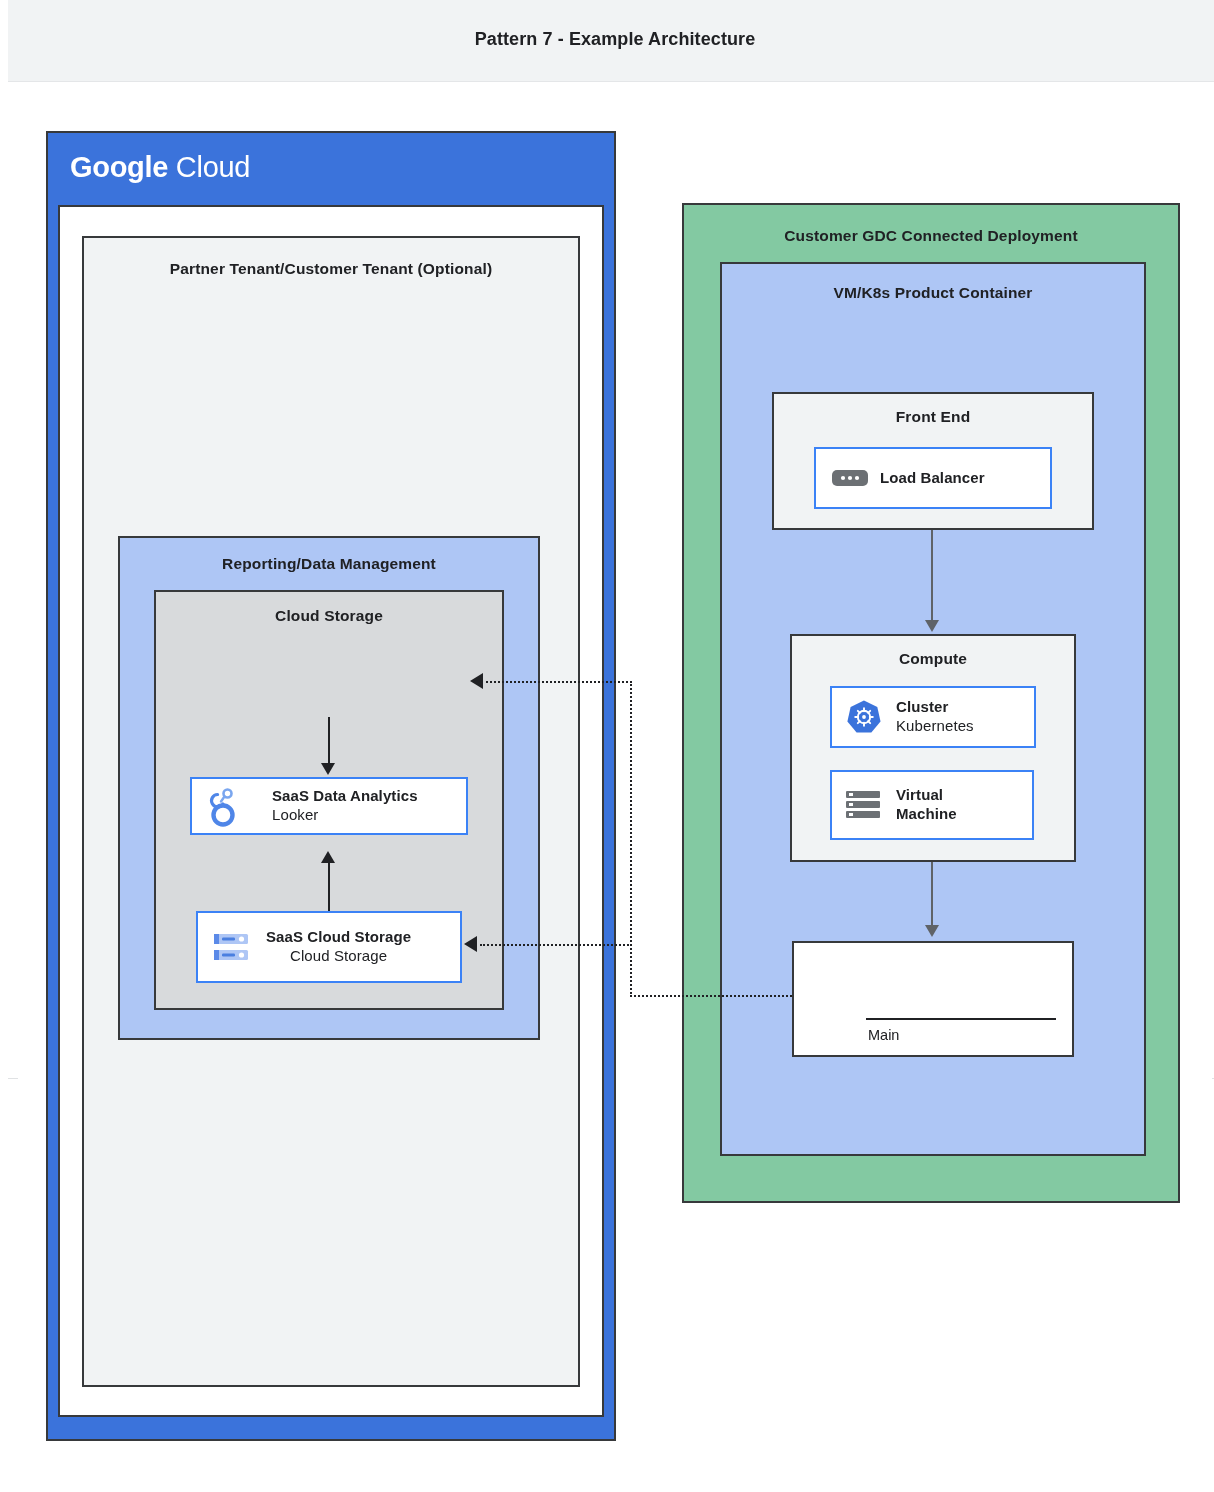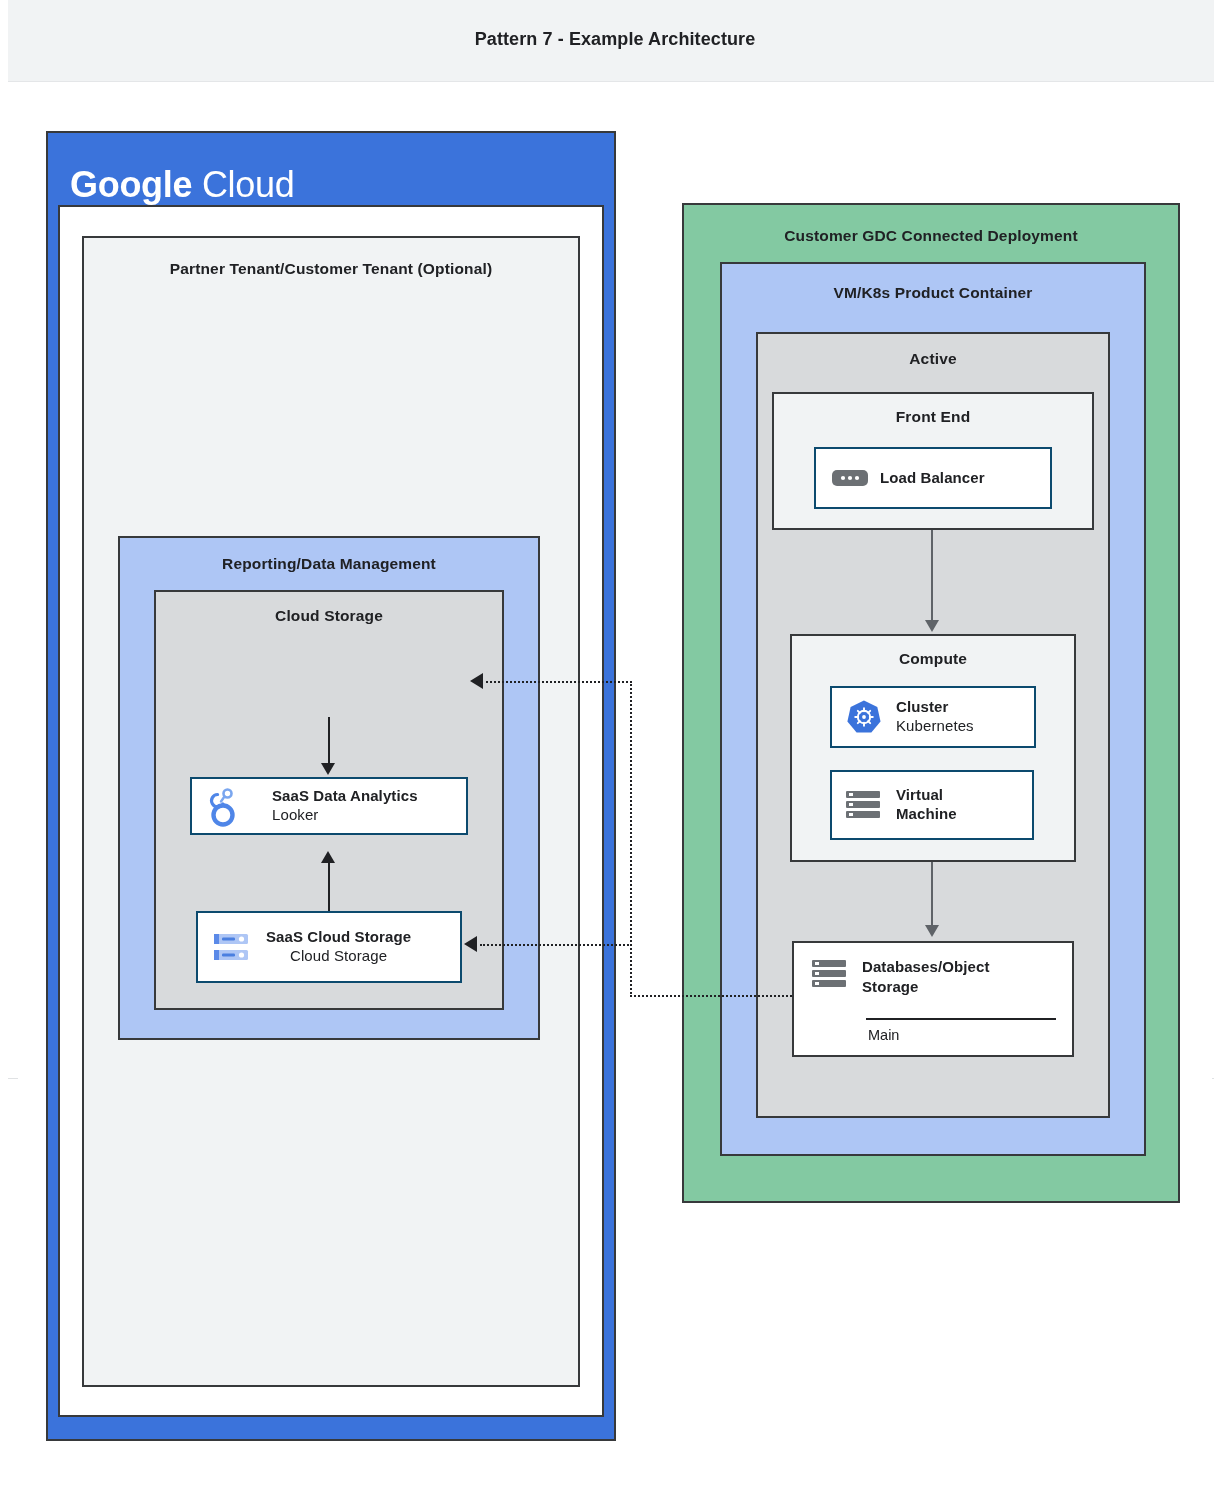--- a/index.html
+++ b/index.html
@@ -49,42 +49,42 @@
     width: 100%;
     text-align: center;
     font-size: 15.5px;
     font-weight: bold;
     color: #202124;
     letter-spacing: .15px;
   }
 
   
   .gcp-panel   { left: 38px;  top: 131px;  width: 570px;  height: 1310px; background: #3b73db; }
-  .gcp-logo    { position: absolute; left: 22px; top: 31px; font-size: 36px; color: #ffffff;
+  .gcp-logo    { position: absolute; left: 22px; top: 18px; font-size: 29px; color: #ffffff;
                  letter-spacing: -.3px; white-space: nowrap; }
   .gcp-logo b  { font-weight: bold; }
   .gcp-logo span.thin { font-weight: normal; }
   .gcp-inner   { left: 50px;  top: 205px;  width: 546px;  height: 1212px; background: #ffffff; }
   .tenant-box  { left: 74px;  top: 236px;  width: 498px;  height: 1151px; background: #f1f3f4; }
 
   .reporting   { left: 110px; top: 536px;  width: 422px;  height: 504px; background: #aec6f5; }
   .cloudstore  { left: 146px; top: 590px;  width: 350px;  height: 420px; background: #d8dadc; }
 
   
   .gdc-panel   { left: 674px; top: 203px;  width: 498px;  height: 1000px; background: #83c9a2; }
   .vmk8s       { left: 712px; top: 262px;  width: 426px;  height: 894px;  background: #aec6f5; }
   .active      { left: 748px; top: 332px;  width: 354px;  height: 786px;  background: #d8dadc; }
   .frontend    { left: 764px; top: 392px;  width: 322px;  height: 138px;  background: #f1f3f4; }
   .compute     { left: 782px; top: 634px;  width: 286px;  height: 228px;  background: #f1f3f4; }
 
   
   .node {
     position: absolute;
     box-sizing: border-box;
-    border: 2px solid #0c4a6e;
+    border: 2px solid #3b82f6;
     background: #ffffff;
     display: flex;
     align-items: center;
   }
   .node .ico {
     flex: 0 0 auto;
     display: flex;
     align-items: center;
     justify-content: center;
   }
@@ -232,23 +232,20 @@
   <div class="arrow-up" style="left:313px; top:851px;"></div>
 
   <div class="box gdc-panel">
     <div class="box-title" style="top:22px;">Customer GDC Connected Deployment</div>
   </div>
 
   <div class="box vmk8s">
     <div class="box-title" style="top:20px;">VM/K8s Product Container</div>
   </div>
 
-  <div class="box active">
-    <div class="box-title" style="top:16px;">Active</div>
-  </div>
 
   <div class="box frontend">
     <div class="box-title" style="top:14px;">Front End</div>
   </div>
 
   <div class="node n-lb">
     <span class="ico ico-gap">
       <svg width="36" height="20" viewBox="0 0 36 20">
         <rect x="0" y="2" width="36" height="16" rx="5" fill="#6c7074"></rect>
         <circle cx="11" cy="10" r="2.1" fill="#ffffff"></circle>
@@ -306,36 +303,20 @@
     <span class="txt">
       <span class="t1">Cluster</span>
       <span class="t2">Kubernetes</span>
     </span>
   </div>
 
   <div class="vline" style="left:923px; top:862px; height:65px;"></div>
   <div class="arrow-down" style="left:917px; top:925px;"></div>
 
   <div class="n-db">
-    <div class="row">
-      <span class="ico" style="margin-right:12px;">
-        <svg width="40" height="34" viewBox="0 0 40 34">
-          <rect x="2" y="3" width="34" height="7" rx="1" fill="#6c7074"></rect>
-          <rect x="2" y="13" width="34" height="7" rx="1" fill="#6c7074"></rect>
-          <rect x="2" y="23" width="34" height="7" rx="1" fill="#6c7074"></rect>
-          <rect x="5" y="5" width="4" height="3" fill="#ffffff"></rect>
-          <rect x="5" y="15" width="4" height="3" fill="#ffffff"></rect>
-          <rect x="5" y="25" width="4" height="3" fill="#ffffff"></rect>
-        </svg>
-      </span>
-      <span class="txt">
-        <span class="t1" style="display:block;">Databases/Object</span>
-        <span class="t1" style="display:block;">Storage</span>
-      </span>
-    </div>
     <div class="divider"></div>
     <div class="sub">Main</div>
   </div>
 
   <div class="dot-h" style="left:622px; top:995px; width:162px;"></div>
 
   <div class="dot-v" style="left:622px; top:681px; height:316px;"></div>
 
   <div class="dot-h" style="left:478px; top:681px; width:146px;"></div>
   <div class="arrow-left" style="left:462px; top:673px;"></div>

